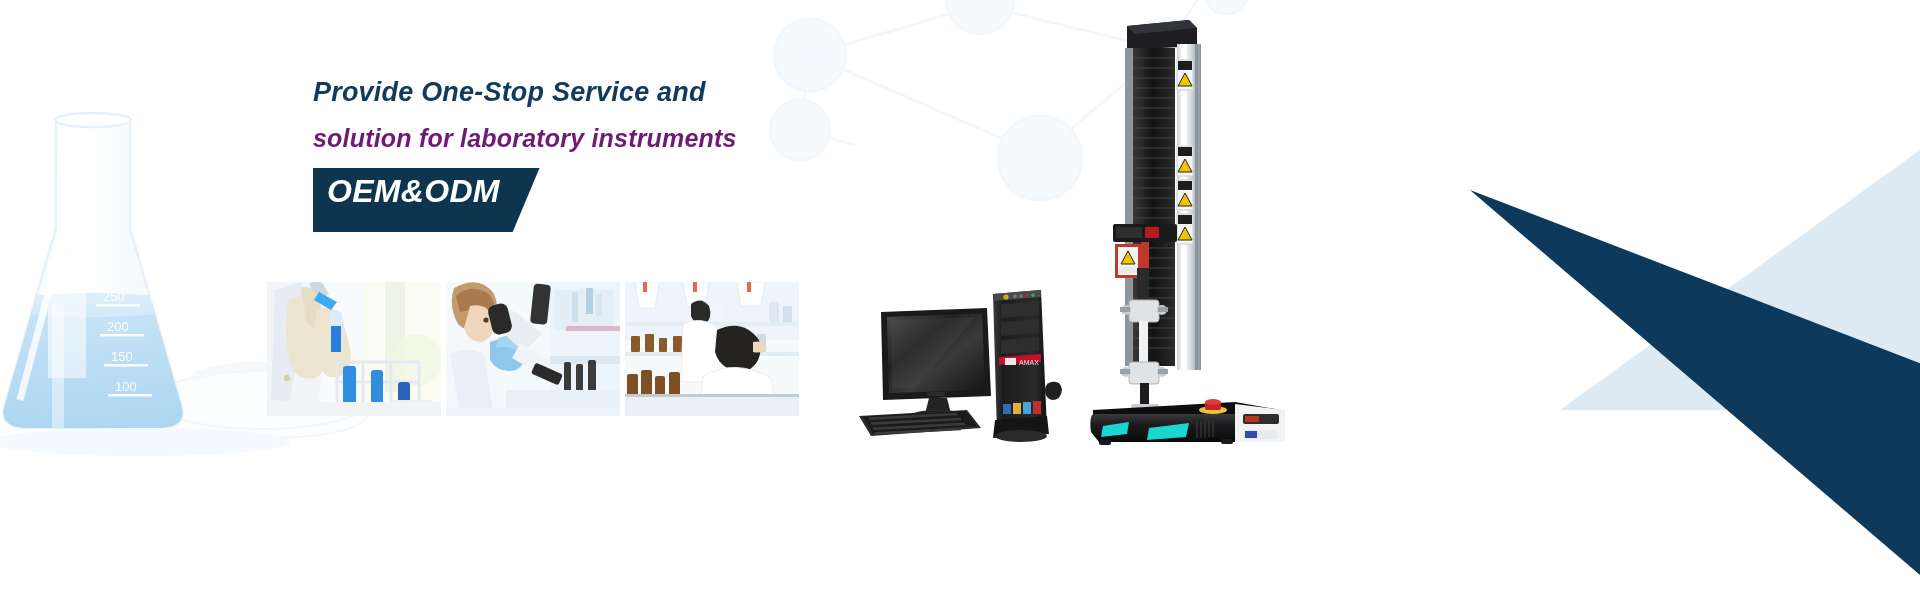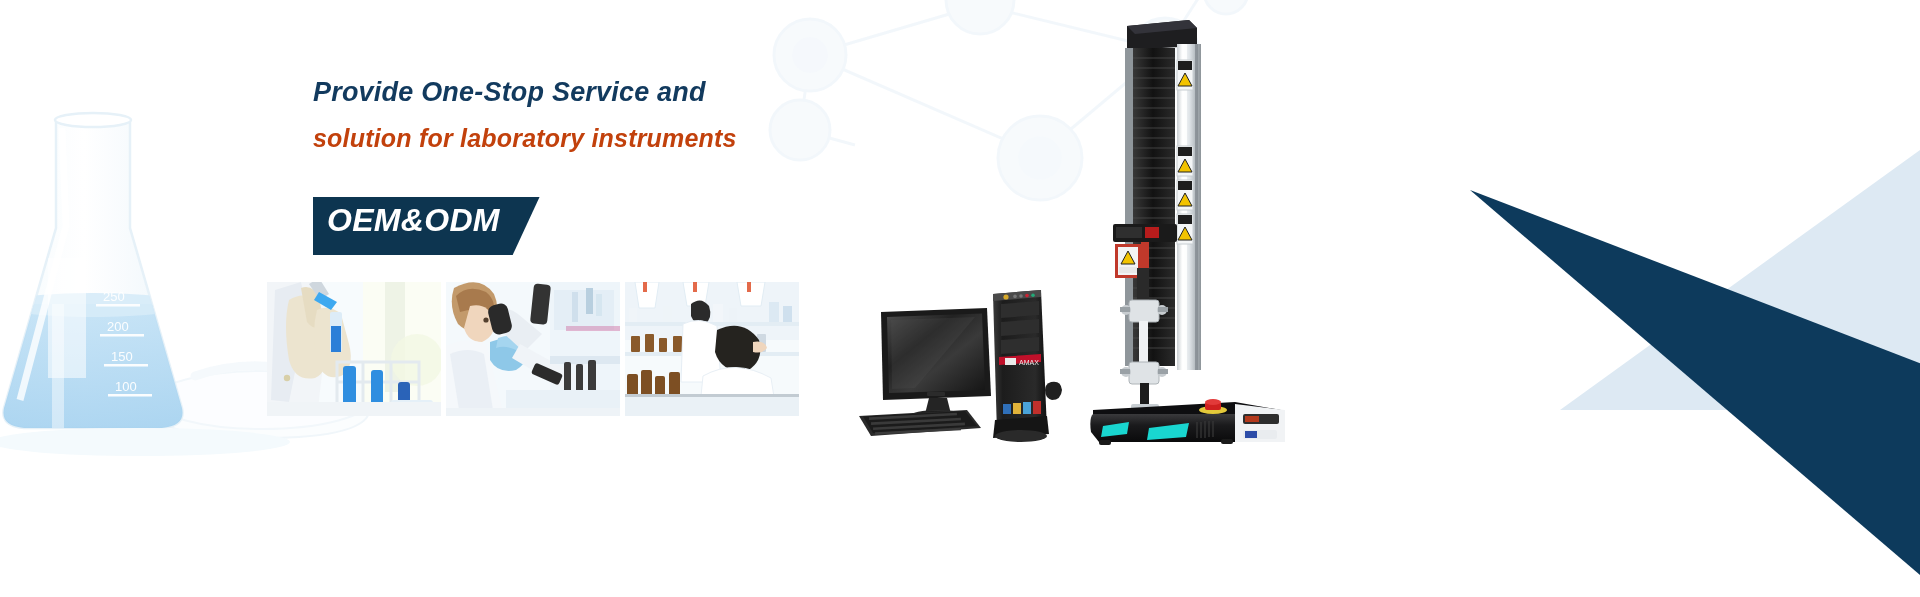--- a/index.html
+++ b/index.html
@@ -27,31 +27,31 @@
   }
 
   
   .headline { position:absolute; left:313px; top:58px; width:760px; }
   .h-line1 {
     font-size:27px; font-weight:bold; font-style:italic; color:#123a5e;
     letter-spacing:.2px; line-height:1.05; white-space:nowrap;margin-top:20px;
   }
   .h-line2 {
     margin-top:19px;
-    font-size:25px; font-weight:bold; font-style:italic; color:#c2410c;
+    font-size:25px; font-weight:bold; font-style:italic; color:#701a75;
     letter-spacing:.2px; line-height:1.05; white-space:nowrap;
   }
   .badge-wrap { margin-top:16px; position:relative; display:inline-block; }
   .badge {
     display:inline-block; position:relative;
     background:#0d3550; color:#ffffff;
     font-size:32px; font-weight:bold; font-style:italic;
-    padding:5px 40px 16px 14px;
+    padding:5px 40px 22px 14px;
     clip-path:polygon(0 0, 100% 0, 88% 100%, 0 100%);
-    letter-spacing:.3px; line-height:1.18; white-space:nowrap;margin-top:29px;
+    letter-spacing:.3px; line-height:1.18; white-space:nowrap;
   }
 
   
   .glassware { position:absolute; left:-10px; top:108px; width:430px; height:370px; pointer-events:none; }
 
   
   .photo-strip { position:absolute; left:267px; top:282px; display:flex; gap:5px; height:134px; }
   .photo { width:174px; height:134px; position:relative; overflow:hidden; background:#eef4f8; }
   .photo svg { display:block; width:100%; height:100%; }
 

